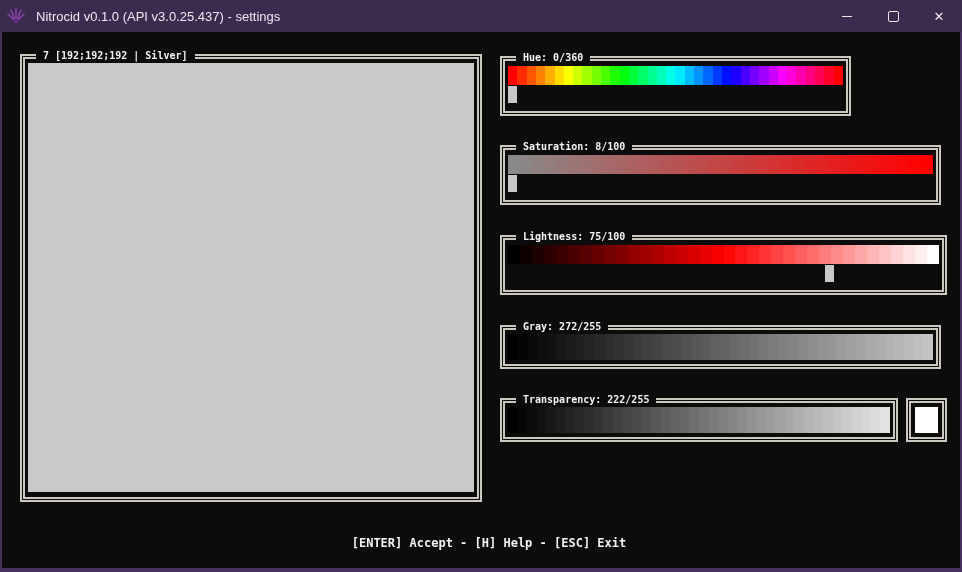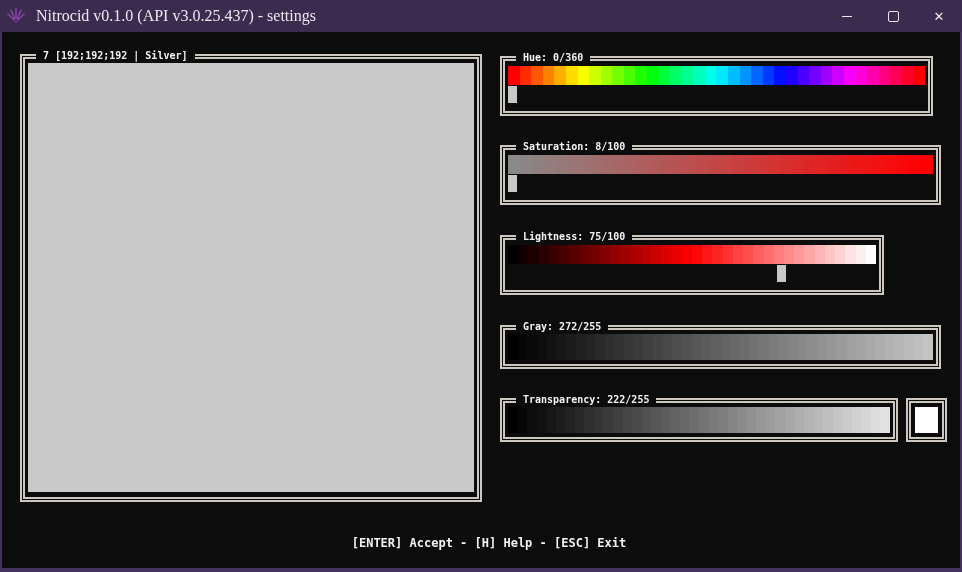--- a/index.html
+++ b/index.html
@@ -17,21 +17,21 @@
     background:var(--terminal-bg);
   }
   
   .titlebar{
     position:absolute;top:0;left:0;right:0;height:32px;
     background:var(--titlebar-bg);
     display:flex;align-items:center;
   }
   .titlebar-icon{width:20px;height:18px;margin:0 10px 0 6px;flex:0 0 auto;}
   .titlebar-title{
-    font-family:Liberation Serif, serif;font-size:16px;color:#ece8f2;
+    font-family:Liberation Sans, sans-serif;font-size:13px;color:#ece8f2;
     white-space:nowrap;flex:1 1 auto;
   }
   .caption-btns{display:flex;height:32px;flex:0 0 auto;}
   .caption-btn{
     width:46px;height:32px;display:flex;align-items:center;justify-content:center;
     color:#e9e9e9;cursor:default;
   }
   .glyph-min{width:10px;height:1px;background:#e9e9e9;}
   .glyph-max{width:9px;height:9px;border:1px solid #e9e9e9;border-radius:2px;}
   .glyph-close{font-family:"Liberation Sans",sans-serif;font-size:13px;line-height:1;}
@@ -104,35 +104,35 @@
 
   <div class="terminal">
     <div class="terminal-inner">
 
       <div class="tui-box" style="left:18px;top:22px;width:462px;height:448px;">
         <span class="box-title">7 [192;192;192 | Silver]</span>
         <div class="preview-fill" style="background: rgb(201, 201, 201);"></div>
       </div>
 
       <div>
-          <div class="tui-box slider" style="left: 498px; top: 24px; width: 433px; height: 60px;">
+          <div class="tui-box slider" style="left: 498px; top: 24px; width: 351px; height: 60px;">
     <span class="box-title">Hue: 0/360</span>
     <div class="grad" style="background: linear-gradient(to right, rgb(255, 0, 0) 0%, rgb(255, 0, 0) 2.78%, rgb(255, 44, 0) 2.78%, rgb(255, 44, 0) 5.56%, rgb(255, 87, 0) 5.56%, rgb(255, 87, 0) 8.33%, rgb(255, 131, 0) 8.33%, rgb(255, 131, 0) 11.11%, rgb(255, 175, 0) 11.11%, rgb(255, 175, 0) 13.89%, rgb(255, 219, 0) 13.89%, rgb(255, 219, 0) 16.67%, rgb(248, 255, 0) 16.67%, rgb(248, 255, 0) 19.44%, rgb(204, 255, 0) 19.44%, rgb(204, 255, 0) 22.22%, rgb(160, 255, 0) 22.22%, rgb(160, 255, 0) 25%, rgb(117, 255, 0) 25%, rgb(117, 255, 0) 27.78%, rgb(73, 255, 0) 27.78%, rgb(73, 255, 0) 30.56%, rgb(29, 255, 0) 30.56%, rgb(29, 255, 0) 33.33%, rgb(0, 255, 15) 33.33%, rgb(0, 255, 15) 36.11%, rgb(0, 255, 58) 36.11%, rgb(0, 255, 58) 38.89%, rgb(0, 255, 102) 38.89%, rgb(0, 255, 102) 41.67%, rgb(0, 255, 146) 41.67%, rgb(0, 255, 146) 44.44%, rgb(0, 255, 189) 44.44%, rgb(0, 255, 189) 47.22%, rgb(0, 255, 233) 47.22%, rgb(0, 255, 233) 50%, rgb(0, 233, 255) 50%, rgb(0, 233, 255) 52.78%, rgb(0, 189, 255) 52.78%, rgb(0, 189, 255) 55.56%, rgb(0, 146, 255) 55.56%, rgb(0, 146, 255) 58.33%, rgb(0, 102, 255) 58.33%, rgb(0, 102, 255) 61.11%, rgb(0, 58, 255) 61.11%, rgb(0, 58, 255) 63.89%, rgb(0, 15, 255) 63.89%, rgb(0, 15, 255) 66.67%, rgb(29, 0, 255) 66.67%, rgb(29, 0, 255) 69.44%, rgb(73, 0, 255) 69.44%, rgb(73, 0, 255) 72.22%, rgb(117, 0, 255) 72.22%, rgb(117, 0, 255) 75%, rgb(160, 0, 255) 75%, rgb(160, 0, 255) 77.78%, rgb(204, 0, 255) 77.78%, rgb(204, 0, 255) 80.56%, rgb(248, 0, 255) 80.56%, rgb(248, 0, 255) 83.33%, rgb(255, 0, 219) 83.33%, rgb(255, 0, 219) 86.11%, rgb(255, 0, 175) 86.11%, rgb(255, 0, 175) 88.89%, rgb(255, 0, 131) 88.89%, rgb(255, 0, 131) 91.67%, rgb(255, 0, 87) 91.67%, rgb(255, 0, 87) 94.44%, rgb(255, 0, 44) 94.44%, rgb(255, 0, 44) 97.22%, rgb(255, 0, 0) 97.22%, rgb(255, 0, 0) 100%);"></div>
     <div class="ind-row">
       <div class="indicator" style="left: calc(0% + 0px);"></div>
     </div>
   </div>
           <div class="tui-box slider" style="left: 498px; top: 113px; width: 441px; height: 60px;">
     <span class="box-title">Saturation: 8/100</span>
     <div class="grad" style="background: linear-gradient(to right, rgb(137, 137, 137) 0%, rgb(137, 137, 137) 2.78%, rgb(140, 133, 133) 2.78%, rgb(140, 133, 133) 5.56%, rgb(144, 129, 129) 5.56%, rgb(144, 129, 129) 8.33%, rgb(147, 125, 125) 8.33%, rgb(147, 125, 125) 11.11%, rgb(150, 121, 121) 11.11%, rgb(150, 121, 121) 13.89%, rgb(154, 117, 117) 13.89%, rgb(154, 117, 117) 16.67%, rgb(157, 114, 114) 16.67%, rgb(157, 114, 114) 19.44%, rgb(161, 110, 110) 19.44%, rgb(161, 110, 110) 22.22%, rgb(164, 106, 106) 22.22%, rgb(164, 106, 106) 25%, rgb(167, 102, 102) 25%, rgb(167, 102, 102) 27.78%, rgb(171, 98, 98) 27.78%, rgb(171, 98, 98) 30.56%, rgb(174, 94, 94) 30.56%, rgb(174, 94, 94) 33.33%, rgb(177, 90, 90) 33.33%, rgb(177, 90, 90) 36.11%, rgb(181, 86, 86) 36.11%, rgb(181, 86, 86) 38.89%, rgb(184, 82, 82) 38.89%, rgb(184, 82, 82) 41.67%, rgb(188, 78, 78) 41.67%, rgb(188, 78, 78) 44.44%, rgb(191, 74, 74) 44.44%, rgb(191, 74, 74) 47.22%, rgb(194, 70, 70) 47.22%, rgb(194, 70, 70) 50%, rgb(198, 67, 67) 50%, rgb(198, 67, 67) 52.78%, rgb(201, 63, 63) 52.78%, rgb(201, 63, 63) 55.56%, rgb(204, 59, 59) 55.56%, rgb(204, 59, 59) 58.33%, rgb(208, 55, 55) 58.33%, rgb(208, 55, 55) 61.11%, rgb(211, 51, 51) 61.11%, rgb(211, 51, 51) 63.89%, rgb(215, 47, 47) 63.89%, rgb(215, 47, 47) 66.67%, rgb(218, 43, 43) 66.67%, rgb(218, 43, 43) 69.44%, rgb(221, 39, 39) 69.44%, rgb(221, 39, 39) 72.22%, rgb(225, 35, 35) 72.22%, rgb(225, 35, 35) 75%, rgb(228, 31, 31) 75%, rgb(228, 31, 31) 77.78%, rgb(231, 27, 27) 77.78%, rgb(231, 27, 27) 80.56%, rgb(235, 23, 23) 80.56%, rgb(235, 23, 23) 83.33%, rgb(238, 20, 20) 83.33%, rgb(238, 20, 20) 86.11%, rgb(242, 16, 16) 86.11%, rgb(242, 16, 16) 88.89%, rgb(245, 12, 12) 88.89%, rgb(245, 12, 12) 91.67%, rgb(248, 8, 8) 91.67%, rgb(248, 8, 8) 94.44%, rgb(252, 4, 4) 94.44%, rgb(252, 4, 4) 97.22%, rgb(255, 0, 0) 97.22%, rgb(255, 0, 0) 100%);"></div>
     <div class="ind-row">
       <div class="indicator" style="left: calc(0% + 0px);"></div>
     </div>
   </div>
-          <div class="tui-box slider" style="left: 498px; top: 203px; width: 384px; height: 60px;">
+          <div class="tui-box slider" style="left: 498px; top: 203px; width: 447px; height: 60px;">
     <span class="box-title">Lightness: 75/100</span>
     <div class="grad" style="background: linear-gradient(to right, rgb(0, 0, 0) 0%, rgb(0, 0, 0) 2.78%, rgb(15, 0, 0) 2.78%, rgb(15, 0, 0) 5.56%, rgb(29, 0, 0) 5.56%, rgb(29, 0, 0) 8.33%, rgb(44, 0, 0) 8.33%, rgb(44, 0, 0) 11.11%, rgb(58, 0, 0) 11.11%, rgb(58, 0, 0) 13.89%, rgb(73, 0, 0) 13.89%, rgb(73, 0, 0) 16.67%, rgb(87, 0, 0) 16.67%, rgb(87, 0, 0) 19.44%, rgb(102, 0, 0) 19.44%, rgb(102, 0, 0) 22.22%, rgb(117, 0, 0) 22.22%, rgb(117, 0, 0) 25%, rgb(131, 0, 0) 25%, rgb(131, 0, 0) 27.78%, rgb(146, 0, 0) 27.78%, rgb(146, 0, 0) 30.56%, rgb(160, 0, 0) 30.56%, rgb(160, 0, 0) 33.33%, rgb(175, 0, 0) 33.33%, rgb(175, 0, 0) 36.11%, rgb(189, 0, 0) 36.11%, rgb(189, 0, 0) 38.89%, rgb(204, 0, 0) 38.89%, rgb(204, 0, 0) 41.67%, rgb(219, 0, 0) 41.67%, rgb(219, 0, 0) 44.44%, rgb(233, 0, 0) 44.44%, rgb(233, 0, 0) 47.22%, rgb(248, 0, 0) 47.22%, rgb(248, 0, 0) 50%, rgb(255, 7, 7) 50%, rgb(255, 7, 7) 52.78%, rgb(255, 22, 22) 52.78%, rgb(255, 22, 22) 55.56%, rgb(255, 36, 36) 55.56%, rgb(255, 36, 36) 58.33%, rgb(255, 51, 51) 58.33%, rgb(255, 51, 51) 61.11%, rgb(255, 66, 66) 61.11%, rgb(255, 66, 66) 63.89%, rgb(255, 80, 80) 63.89%, rgb(255, 80, 80) 66.67%, rgb(255, 95, 95) 66.67%, rgb(255, 95, 95) 69.44%, rgb(255, 109, 109) 69.44%, rgb(255, 109, 109) 72.22%, rgb(255, 124, 124) 72.22%, rgb(255, 124, 124) 75%, rgb(255, 138, 138) 75%, rgb(255, 138, 138) 77.78%, rgb(255, 153, 153) 77.78%, rgb(255, 153, 153) 80.56%, rgb(255, 168, 168) 80.56%, rgb(255, 168, 168) 83.33%, rgb(255, 182, 182) 83.33%, rgb(255, 182, 182) 86.11%, rgb(255, 197, 197) 86.11%, rgb(255, 197, 197) 88.89%, rgb(255, 211, 211) 88.89%, rgb(255, 211, 211) 91.67%, rgb(255, 226, 226) 91.67%, rgb(255, 226, 226) 94.44%, rgb(255, 240, 240) 94.44%, rgb(255, 240, 240) 97.22%, rgb(255, 255, 255) 97.22%, rgb(255, 255, 255) 100%);"></div>
     <div class="ind-row">
       <div class="indicator" style="left: calc(75% - 6.75px);"></div>
     </div>
   </div>
           <div class="tui-box slider" style="left: 498px; top: 293px; width: 441px; height: 44px;">
     <span class="box-title">Gray: 272/255</span>
     <div class="grad fill" style="background: linear-gradient(to right, rgb(0, 0, 0) 0%, rgb(0, 0, 0) 2.27%, rgb(5, 5, 5) 2.27%, rgb(5, 5, 5) 4.55%, rgb(9, 9, 9) 4.55%, rgb(9, 9, 9) 6.82%, rgb(14, 14, 14) 6.82%, rgb(14, 14, 14) 9.09%, rgb(18, 18, 18) 9.09%, rgb(18, 18, 18) 11.36%, rgb(23, 23, 23) 11.36%, rgb(23, 23, 23) 13.64%, rgb(27, 27, 27) 13.64%, rgb(27, 27, 27) 15.91%, rgb(32, 32, 32) 15.91%, rgb(32, 32, 32) 18.18%, rgb(36, 36, 36) 18.18%, rgb(36, 36, 36) 20.45%, rgb(41, 41, 41) 20.45%, rgb(41, 41, 41) 22.73%, rgb(46, 46, 46) 22.73%, rgb(46, 46, 46) 25%, rgb(50, 50, 50) 25%, rgb(50, 50, 50) 27.27%, rgb(55, 55, 55) 27.27%, rgb(55, 55, 55) 29.55%, rgb(59, 59, 59) 29.55%, rgb(59, 59, 59) 31.82%, rgb(64, 64, 64) 31.82%, rgb(64, 64, 64) 34.09%, rgb(68, 68, 68) 34.09%, rgb(68, 68, 68) 36.36%, rgb(73, 73, 73) 36.36%, rgb(73, 73, 73) 38.64%, rgb(77, 77, 77) 38.64%, rgb(77, 77, 77) 40.91%, rgb(82, 82, 82) 40.91%, rgb(82, 82, 82) 43.18%, rgb(87, 87, 87) 43.18%, rgb(87, 87, 87) 45.45%, rgb(91, 91, 91) 45.45%, rgb(91, 91, 91) 47.73%, rgb(96, 96, 96) 47.73%, rgb(96, 96, 96) 50%, rgb(100, 100, 100) 50%, rgb(100, 100, 100) 52.27%, rgb(105, 105, 105) 52.27%, rgb(105, 105, 105) 54.55%, rgb(109, 109, 109) 54.55%, rgb(109, 109, 109) 56.82%, rgb(114, 114, 114) 56.82%, rgb(114, 114, 114) 59.09%, rgb(119, 119, 119) 59.09%, rgb(119, 119, 119) 61.36%, rgb(123, 123, 123) 61.36%, rgb(123, 123, 123) 63.64%, rgb(128, 128, 128) 63.64%, rgb(128, 128, 128) 65.91%, rgb(132, 132, 132) 65.91%, rgb(132, 132, 132) 68.18%, rgb(137, 137, 137) 68.18%, rgb(137, 137, 137) 70.45%, rgb(141, 141, 141) 70.45%, rgb(141, 141, 141) 72.73%, rgb(146, 146, 146) 72.73%, rgb(146, 146, 146) 75%, rgb(150, 150, 150) 75%, rgb(150, 150, 150) 77.27%, rgb(155, 155, 155) 77.27%, rgb(155, 155, 155) 79.55%, rgb(160, 160, 160) 79.55%, rgb(160, 160, 160) 81.82%, rgb(164, 164, 164) 81.82%, rgb(164, 164, 164) 84.09%, rgb(169, 169, 169) 84.09%, rgb(169, 169, 169) 86.36%, rgb(173, 173, 173) 86.36%, rgb(173, 173, 173) 88.64%, rgb(178, 178, 178) 88.64%, rgb(178, 178, 178) 90.91%, rgb(182, 182, 182) 90.91%, rgb(182, 182, 182) 93.18%, rgb(187, 187, 187) 93.18%, rgb(187, 187, 187) 95.45%, rgb(191, 191, 191) 95.45%, rgb(191, 191, 191) 97.73%, rgb(196, 196, 196) 97.73%, rgb(196, 196, 196) 100%);"></div>
 

